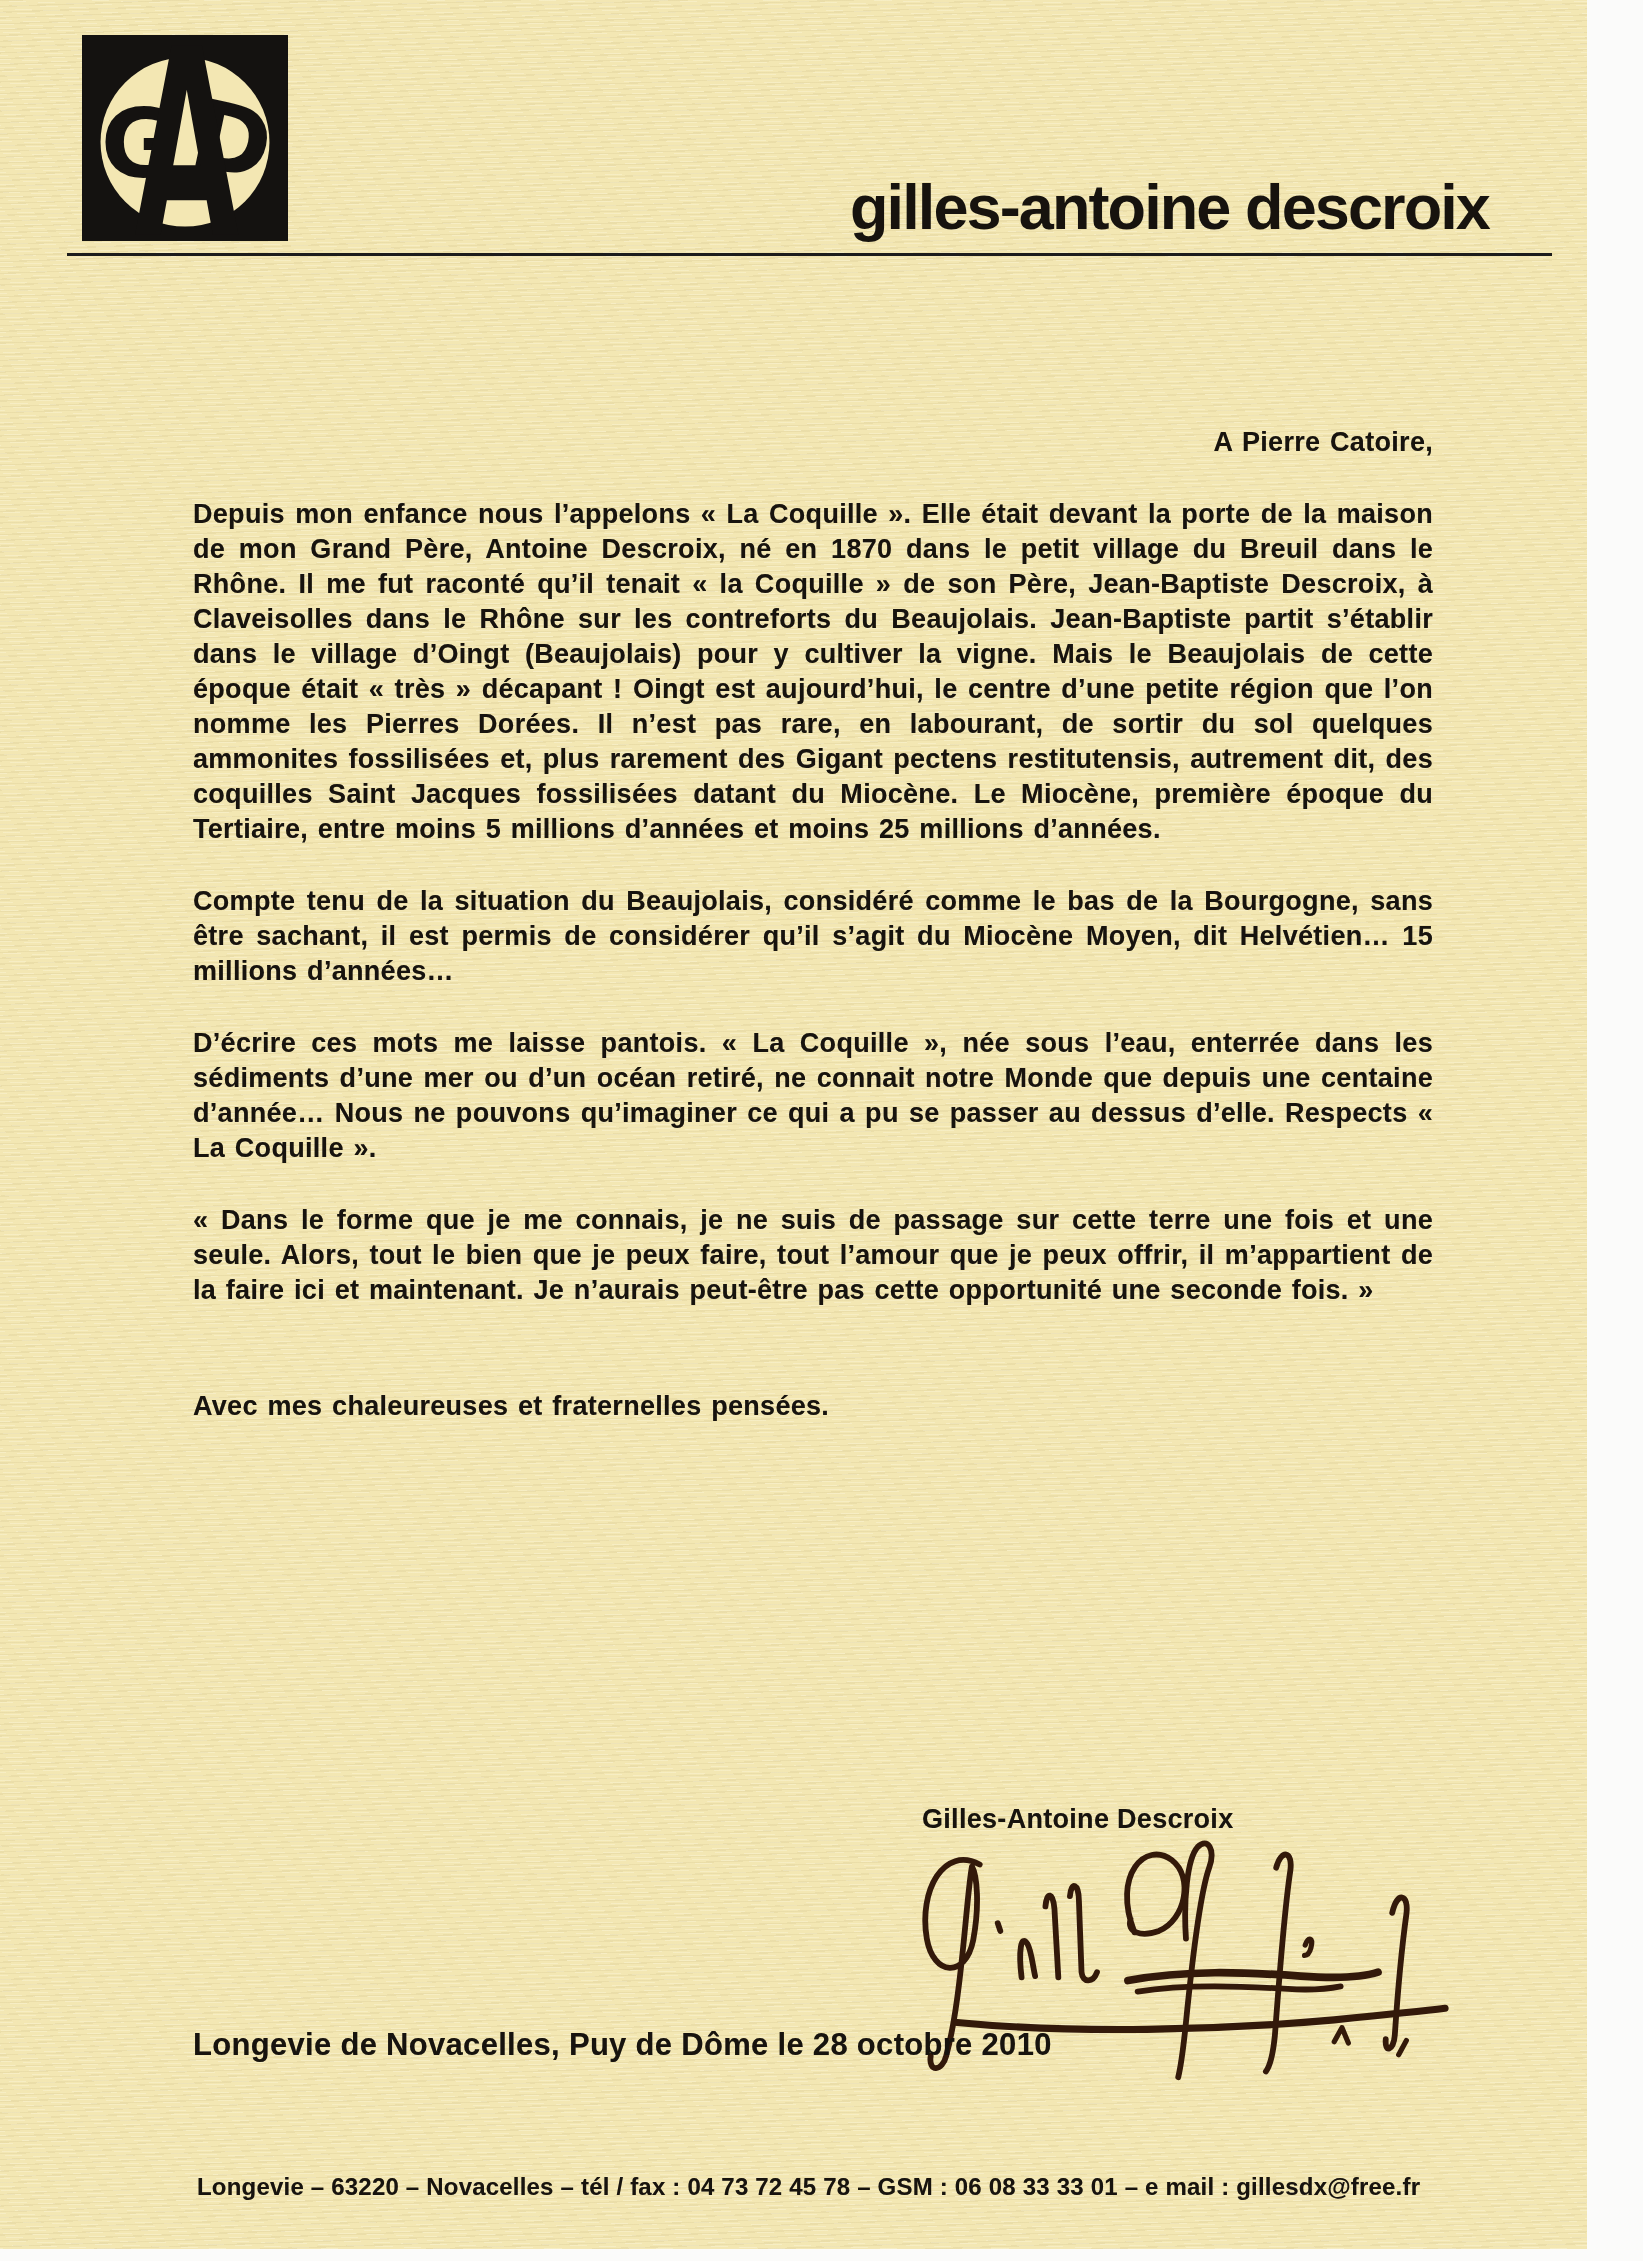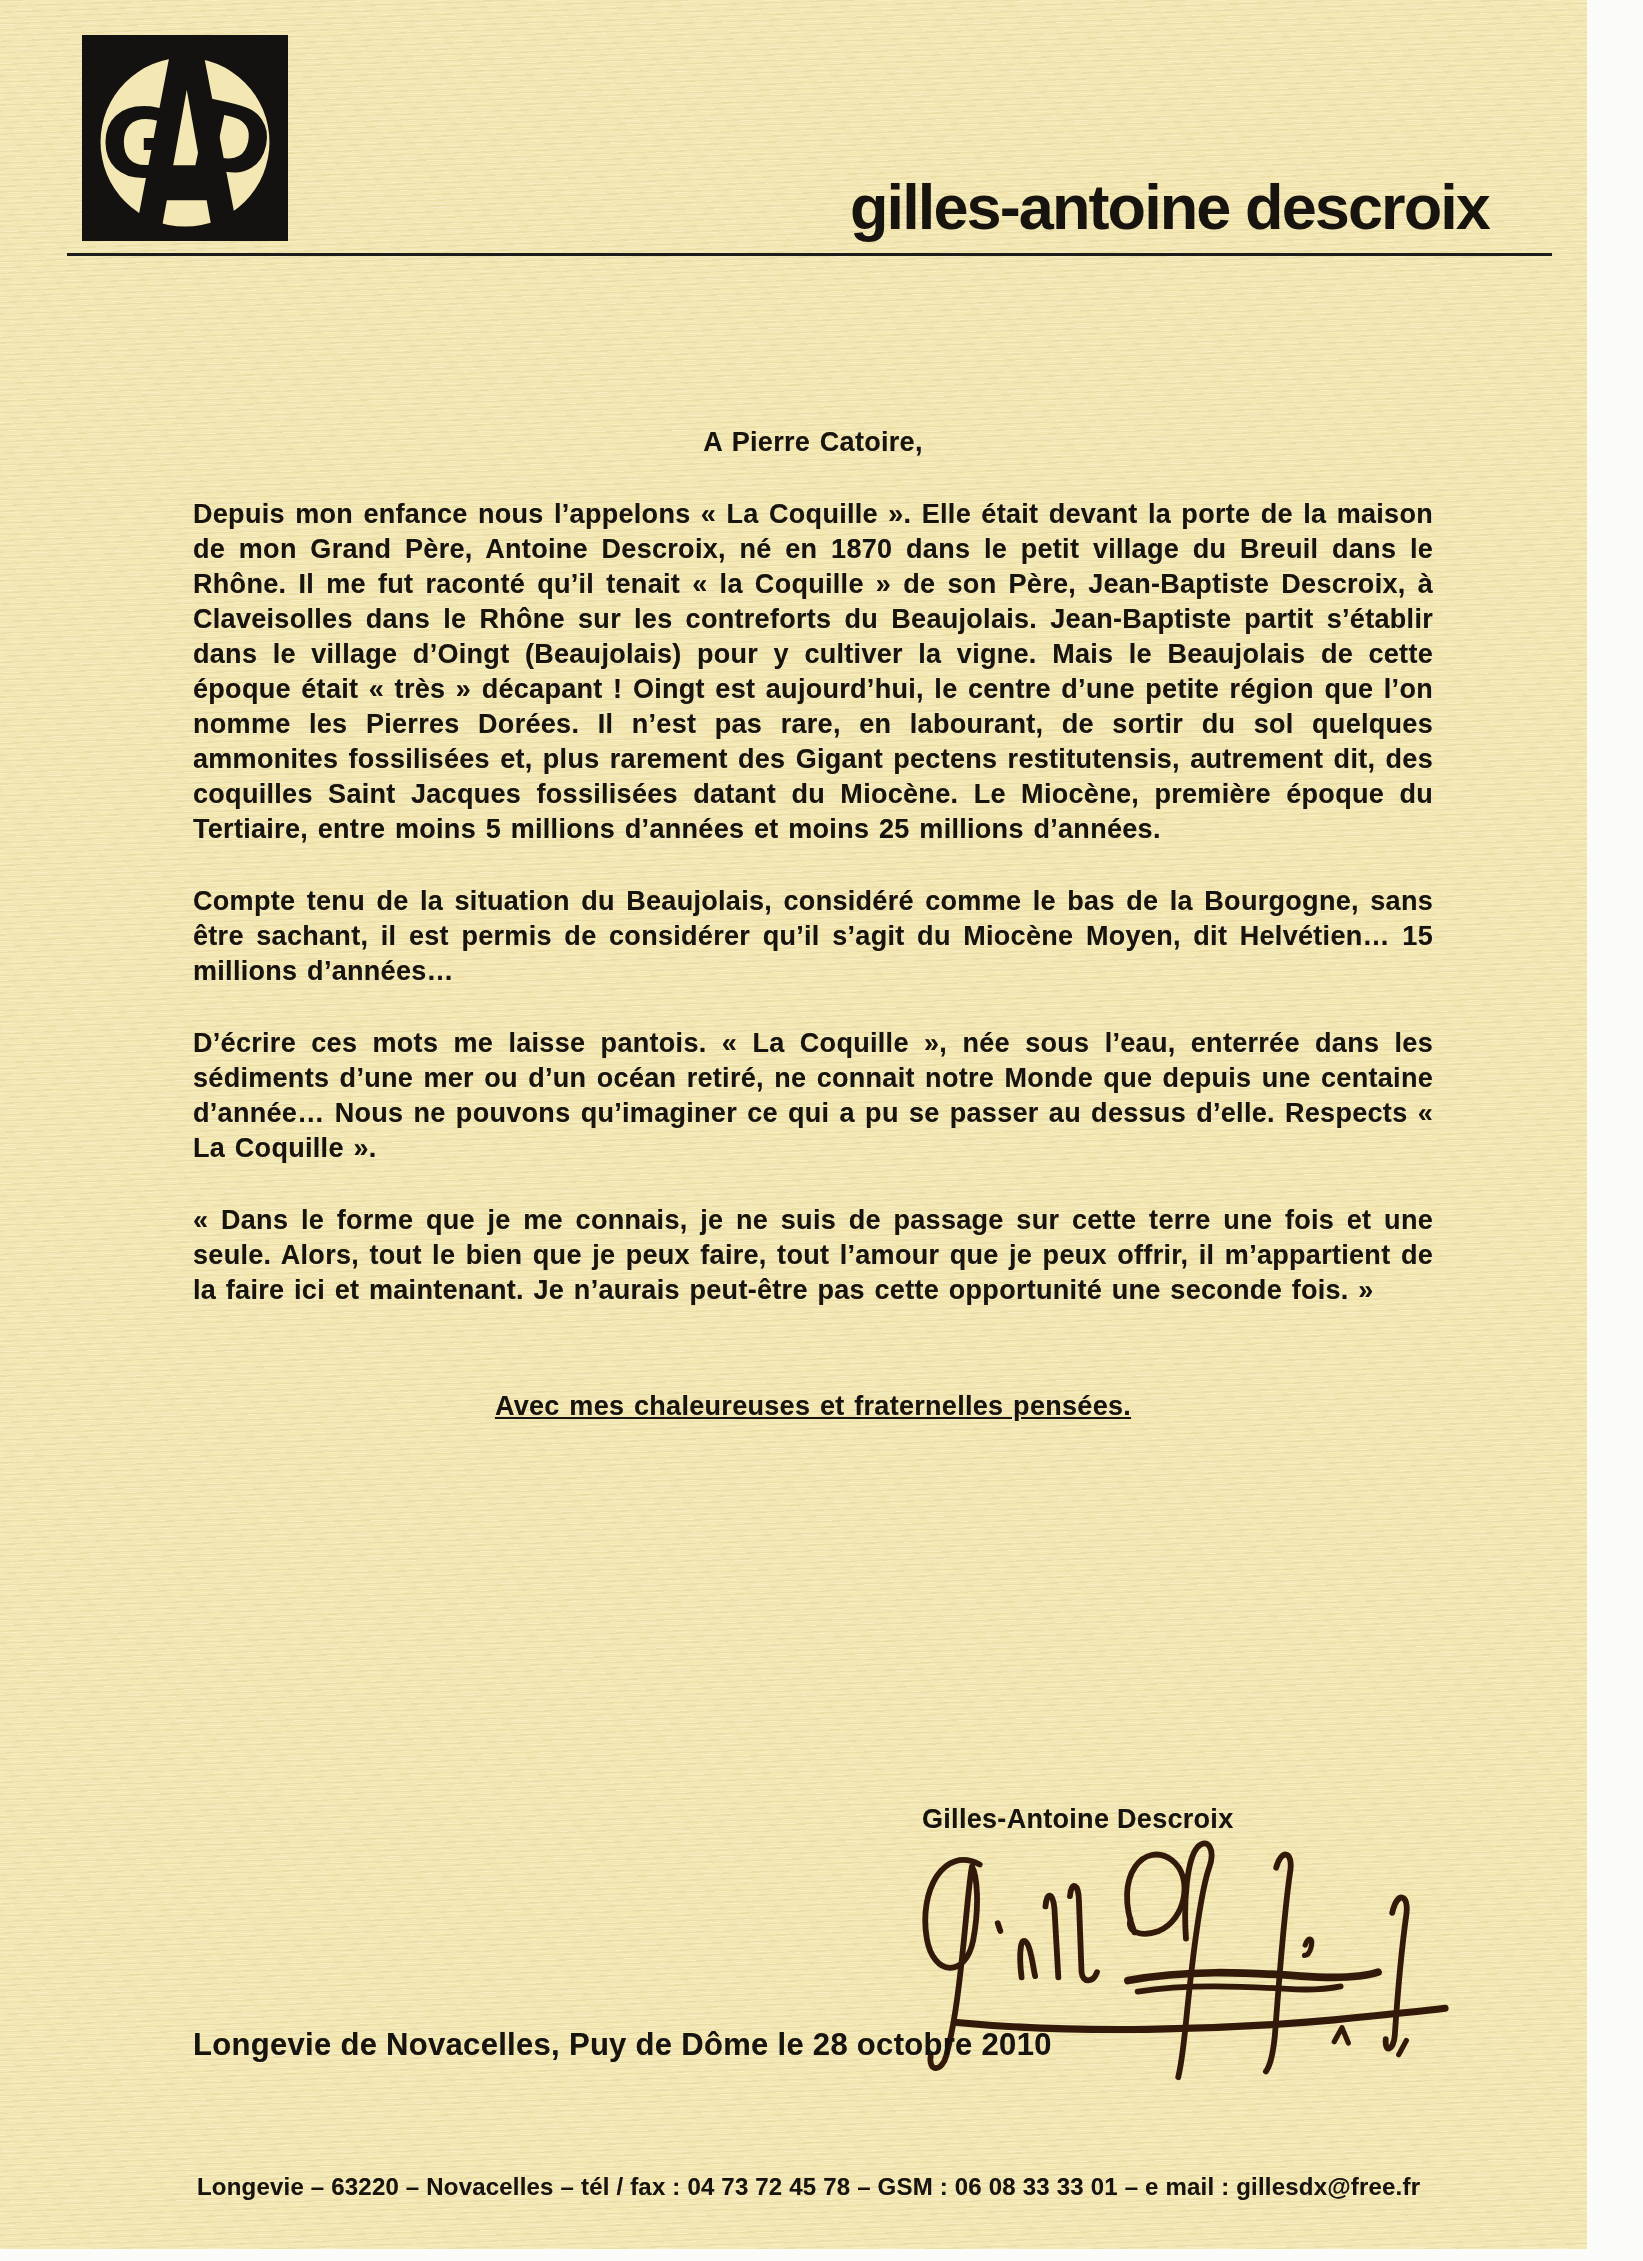--- a/index.html
+++ b/index.html
@@ -28,22 +28,22 @@
     white-space:nowrap;
   }
   .rule{position:absolute;left:67px;top:253px;width:1485px;height:3.2px;background:#1c1c1c;}
   .letter-body{
     position:absolute;left:193px;top:425px;width:1240px;
     color:var(--ink);font-size:27px;font-weight:bold;line-height:35px;
     letter-spacing:0.3px;word-spacing:1.9px;
     text-shadow:0 0 0.6px rgba(20,14,6,0.35);
   }
   .letter-body p{margin:0 0 37px 0;text-align:justify;}
-  .letter-body p.salutation{text-align:center;}
-  .letter-body p.closing{margin-top:81px;text-align:center;text-decoration:underline;}
+  .letter-body p.salutation{text-align:right;}
+  .letter-body p.closing{margin-top:81px;text-align:left;}
   .sig-name{
     position:absolute;left:922px;top:1804px;
     font-size:27px;font-weight:bold;color:var(--ink);
     letter-spacing:0.3px;text-shadow:0 0 0.6px rgba(20,14,6,0.35);white-space:nowrap;
   }
   .sig-scribble{position:absolute;left:883px;top:1829px;width:593px;height:258px;}
   .dateline{
     position:absolute;left:193px;top:2027px;
     font-size:31px;font-weight:bold;color:var(--ink);
     letter-spacing:0.3px;text-shadow:0 0 0.6px rgba(20,14,6,0.35);white-space:nowrap;

